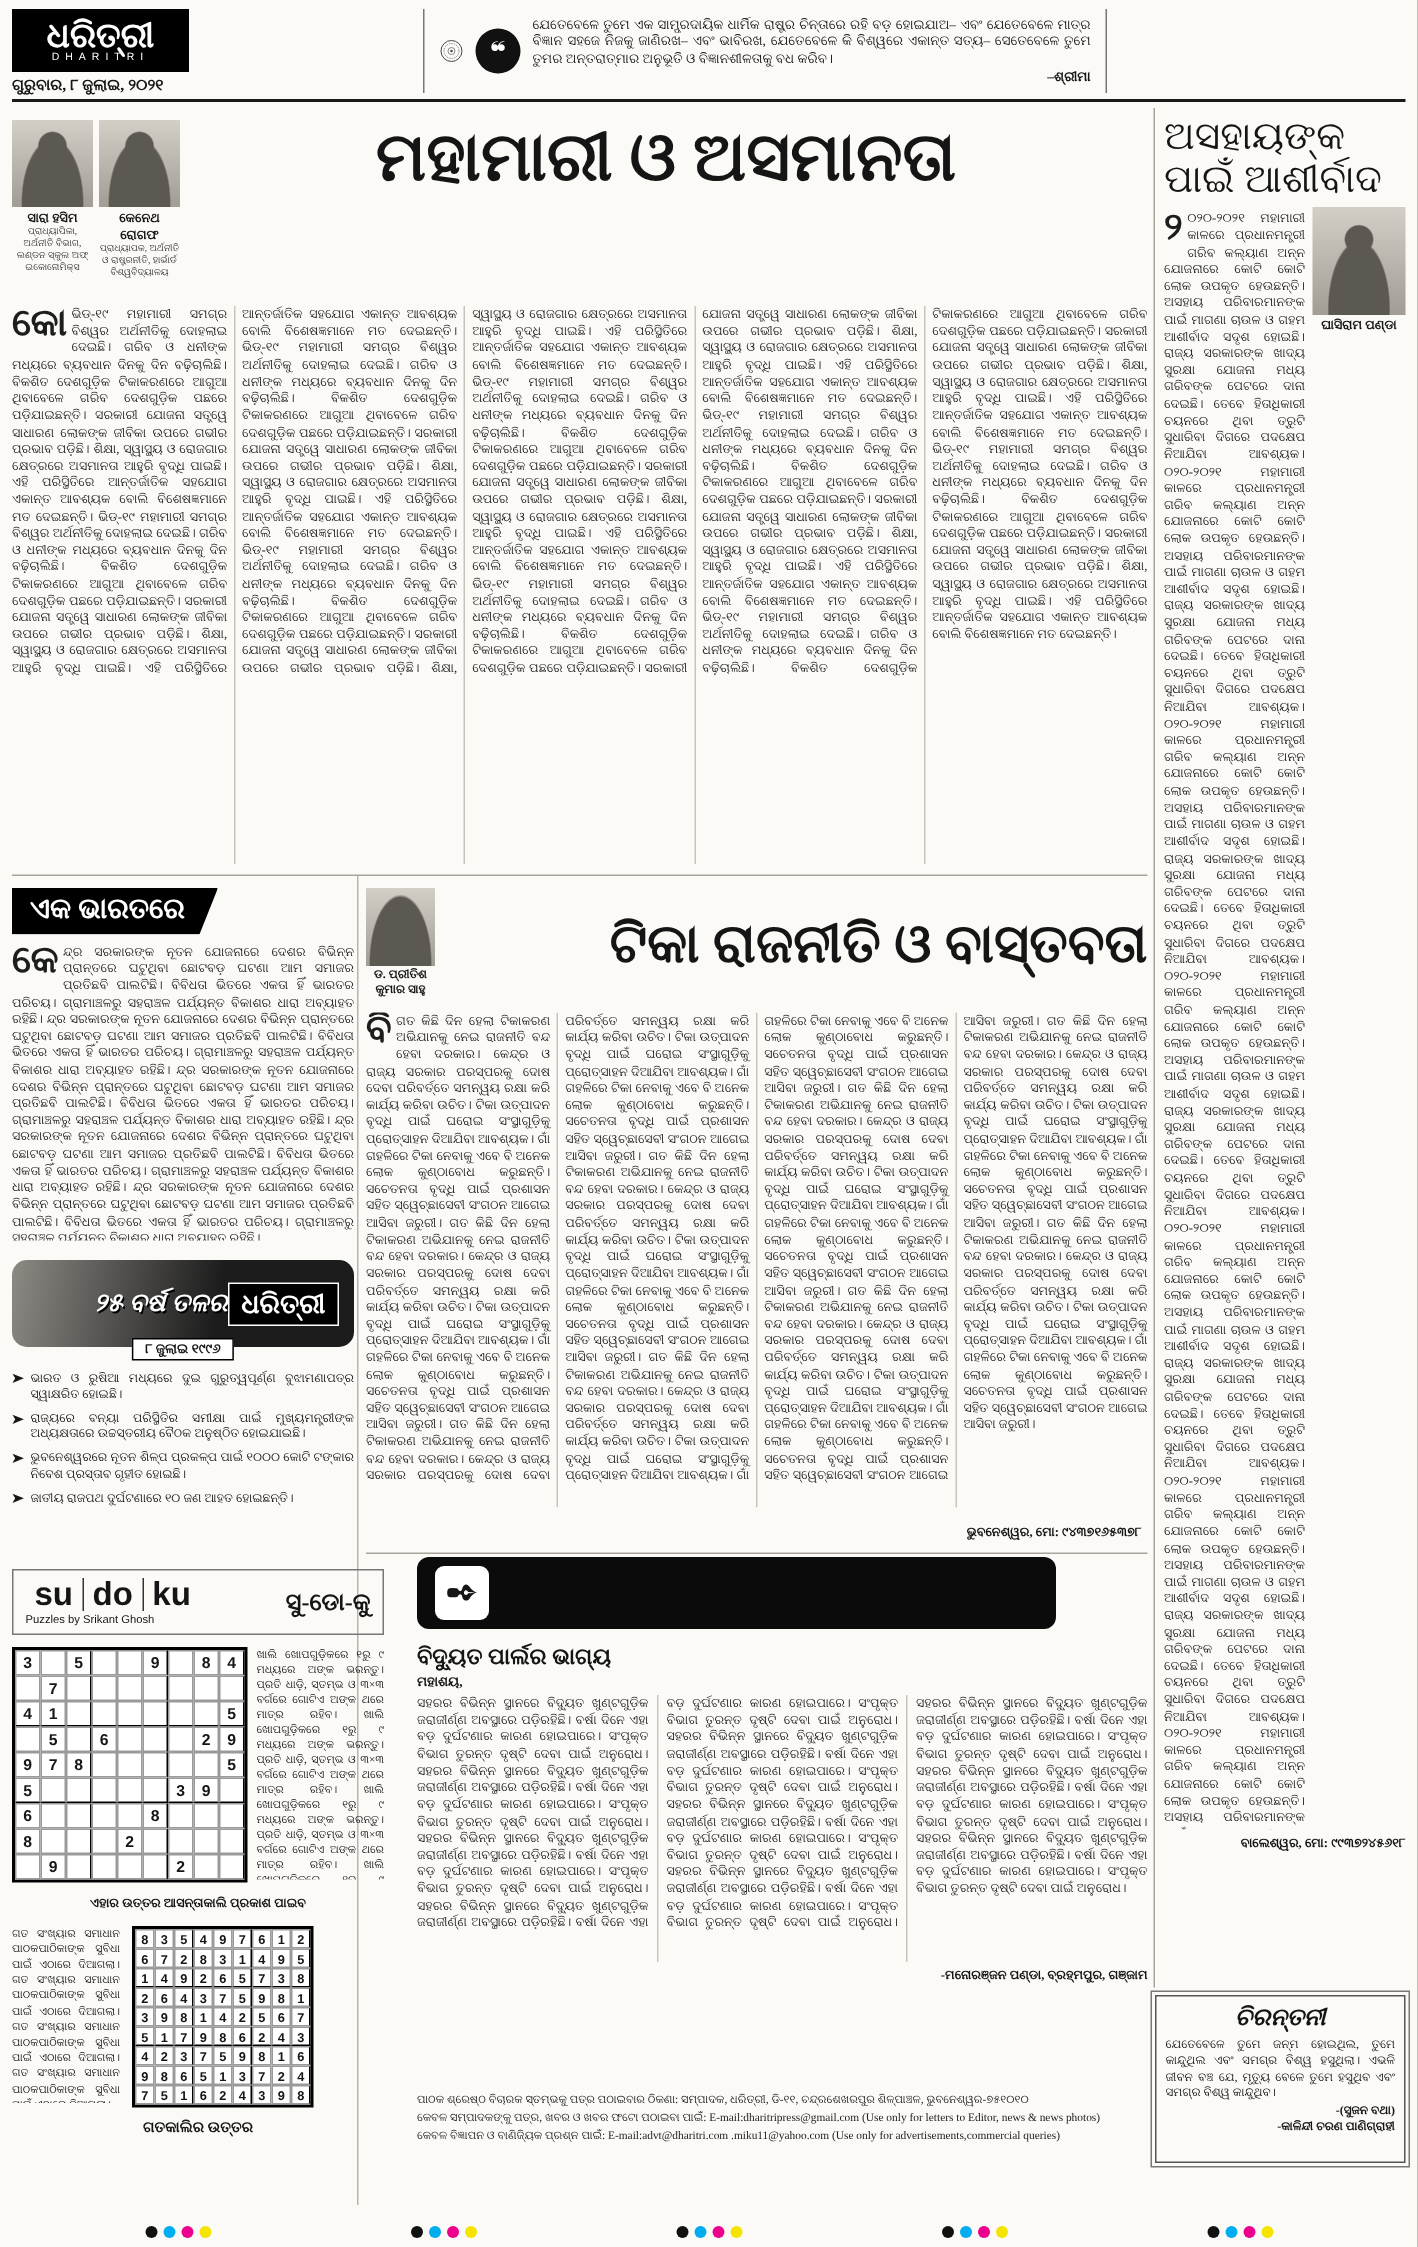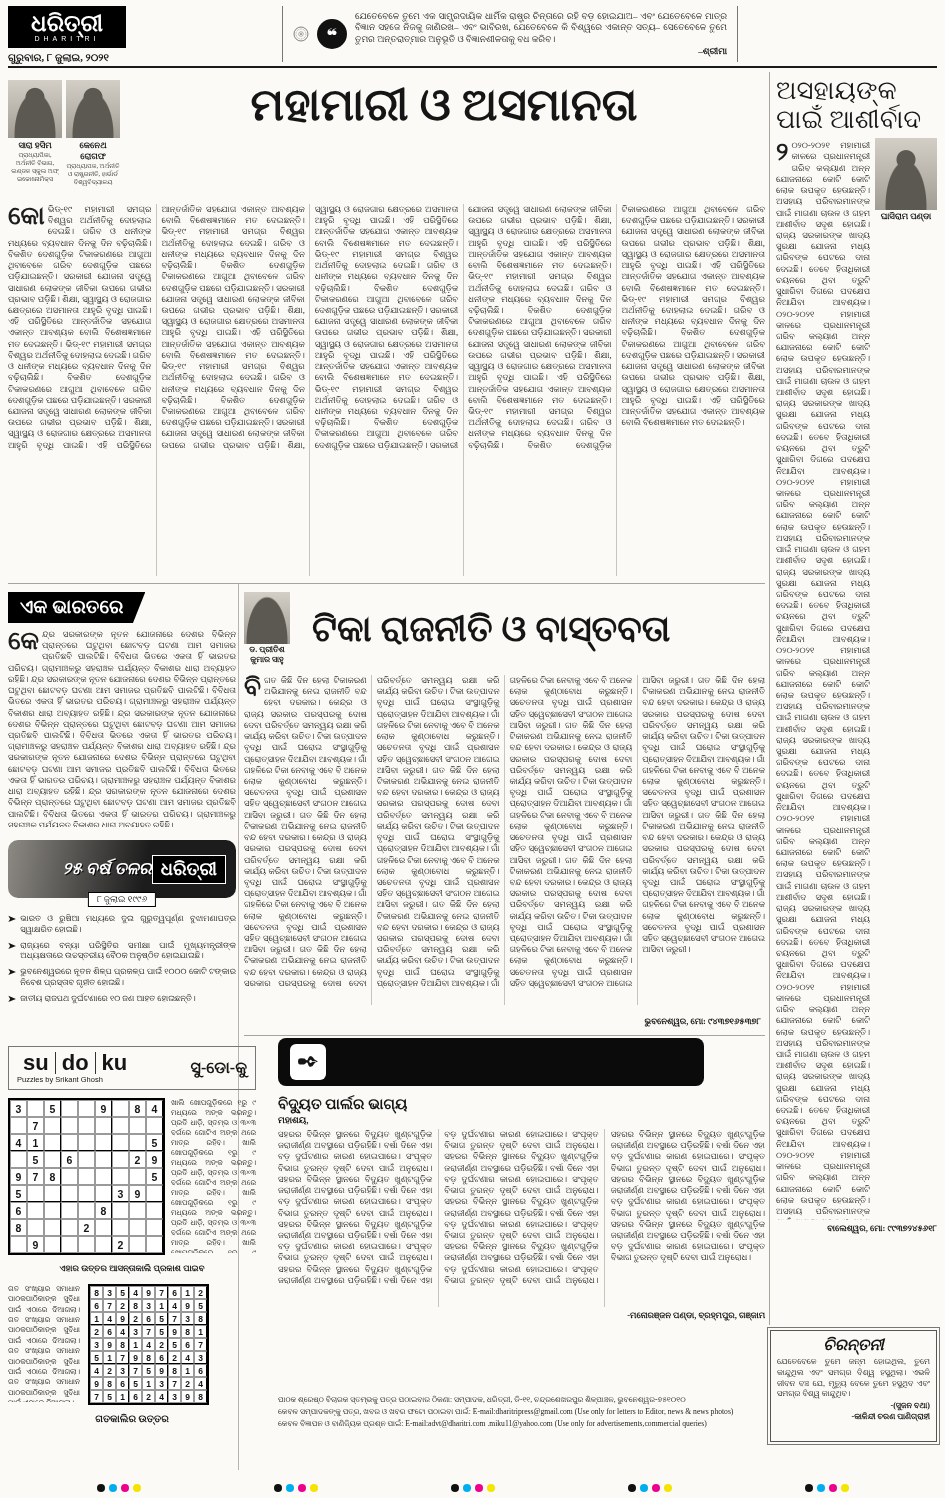--- a/index.html
+++ b/index.html
@@ -54,21 +54,21 @@
   .ekb-banner{display:inline-block;background:#000;color:#fff;font-weight:700;font-size:19px;
               padding:4px 22px 5px 12px;clip-path:polygon(0 0,100% 0,91% 100%,0 100%)}
   .ekb-body{margin-top:6px;height:198px}
   
   .y25{left:8px;top:840px;width:228px;height:198px}
   .y25-banner{position:relative;height:58px;border-radius:10px;background:linear-gradient(100deg,#8d8a84,#1c1c1c 60%);
               display:flex;align-items:center;justify-content:flex-end;padding:0 10px}
   .y25-label{color:#fff;font-style:italic;font-weight:700;font-size:17px;text-shadow:1px 1px 0 #000}
   .y25-logo{background:#000;border:1px solid #fff;color:#fff;font-weight:700;font-size:18px;padding:3px 8px}
   .y25-date{position:absolute;left:50%;bottom:-9px;transform:translateX(-50%);background:#fff;border:1px solid #000;
-            font-size:9px;font-weight:400;padding:1px 8px;white-space:nowrap}
+            font-size:9px;font-weight:700;padding:1px 8px;white-space:nowrap}
   .y25-bullets{margin-top:16px}
   .bullet{display:flex;gap:4px;margin-bottom:5px}
   .bullet .arr{font-size:9px;line-height:1.2;flex:0 0 auto}
   .bullet .txt{font-size:8.3px;line-height:1.3;text-align:justify}
   
   .sud{left:8px;top:1046px;width:248px;height:424px;font-family:"Liberation Sans","DejaVu Sans",sans-serif}
   .sud-head{border:1px solid #777;height:44px;display:flex;align-items:center;justify-content:space-between;padding:0 8px}
   .sud-brand{display:flex;align-items:baseline}
   .sud-brand span{font-size:22px;font-weight:700;padding:0 6px;line-height:1}
   .sud-brand span + span{border-left:1.5px solid #333}
@@ -78,27 +78,27 @@
   .su{display:grid;border:2px solid #000;background:#fff;width:max-content;height:max-content}
   .su.puz{grid-template-columns:repeat(9,17px);grid-auto-rows:17px}
   .su.puz .su-cell{font-size:10.5px;font-weight:700}
   .su.ans{grid-template-columns:repeat(9,13px);grid-auto-rows:13px}
   .su.ans .su-cell{font-size:8.5px;font-weight:700}
   .su-cell{border:0.5px solid #9a9a9a;display:flex;align-items:center;justify-content:center}
   .su .su-cell:nth-child(3n){border-right:1.6px solid #000}
   .su .su-cell:nth-child(n+19):nth-child(-n+27),
   .su .su-cell:nth-child(n+46):nth-child(-n+54){border-bottom:1.6px solid #000}
   .sud-instr{width:86px;font-size:7.4px;line-height:1.35;text-align:justify;overflow:hidden;height:155px;font-family:"Liberation Serif","DejaVu Serif",serif}
-  .sud-note{margin-top:8px;text-align:center;font-size:8.5px;font-weight:700;font-family:Liberation Sans, sans-serif}
+  .sud-note{margin-top:8px;text-align:center;font-size:8.5px;font-weight:700;font-family:Liberation Serif, serif}
   .sud-ansrow{display:flex;gap:8px;margin-top:10px;align-items:flex-start}
   .sud-side{width:72px;font-size:7.4px;line-height:1.4;text-align:justify;overflow:hidden;height:118px;font-family:"Liberation Serif","DejaVu Serif",serif}
   .sud-anslabel{margin-top:8px;text-align:center;font-size:10px;font-weight:700;font-family:"Liberation Serif","DejaVu Serif",serif}
   
   .vax{left:244px;top:584px;width:521px;height:452px;border-bottom:1px solid #a8a49c;padding-top:8px}
-  .vax-head{display:flex;align-items:center;justify-content:flex-start;gap:22px}
+  .vax-head{display:flex;align-items:center;justify-content:space-between;gap:22px}
   .vax-photo{width:46px}
   .vax-photo .photo{width:46px;height:52px}
   .vax-byline{font-size:8px;font-weight:700;text-align:center;margin-top:1px}
   .vax-headline{font-size:36px;font-weight:700;text-align:center;line-height:1}
   .vax-body{margin-top:10px;height:330px}
   .vax-signoff{position:absolute;right:4px;bottom:8px;font-size:8.5px;font-weight:700;text-align:left}
   
   .readers{left:278px;top:1038px;width:487px;height:314px}
   .rd-banner{width:426px;height:48px;background:#0b0b0b;border-radius:8px;display:flex;align-items:center;gap:12px;padding:0 12px}
   .nib-box{width:36px;height:36px;background:#fff;border-radius:6px;display:flex;align-items:center;justify-content:center;font-size:22px}

